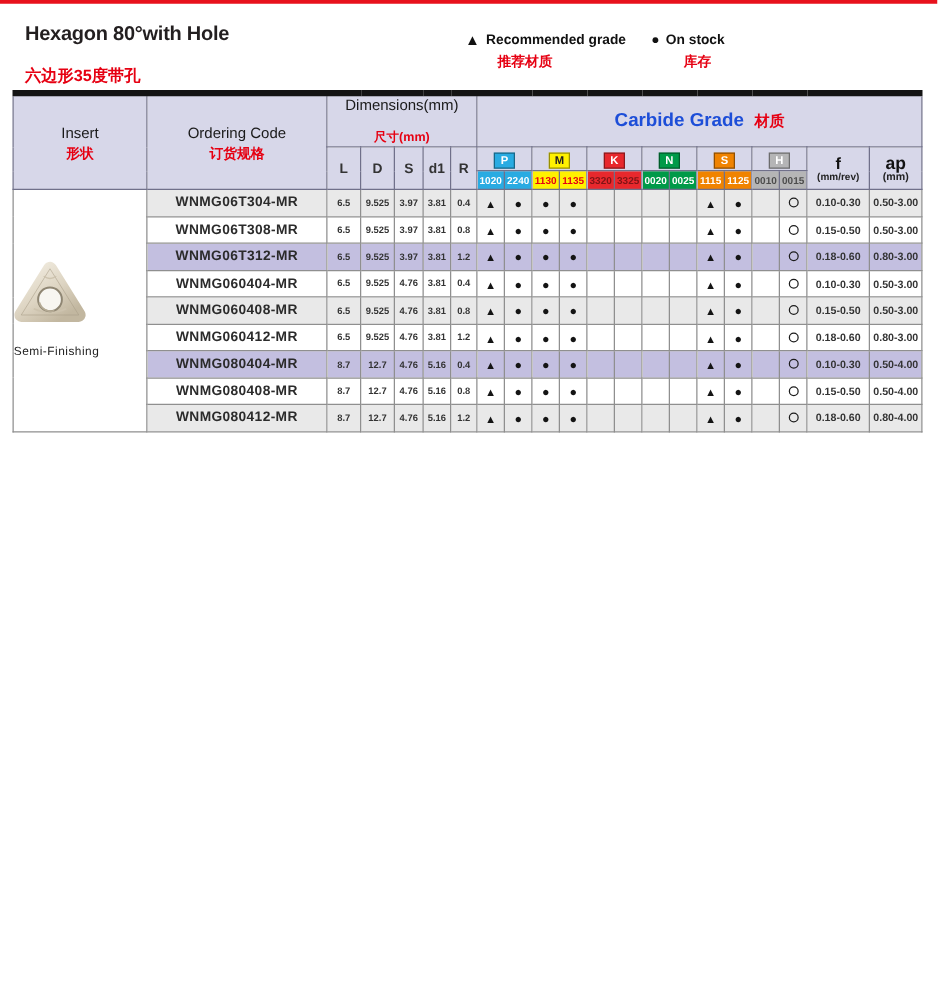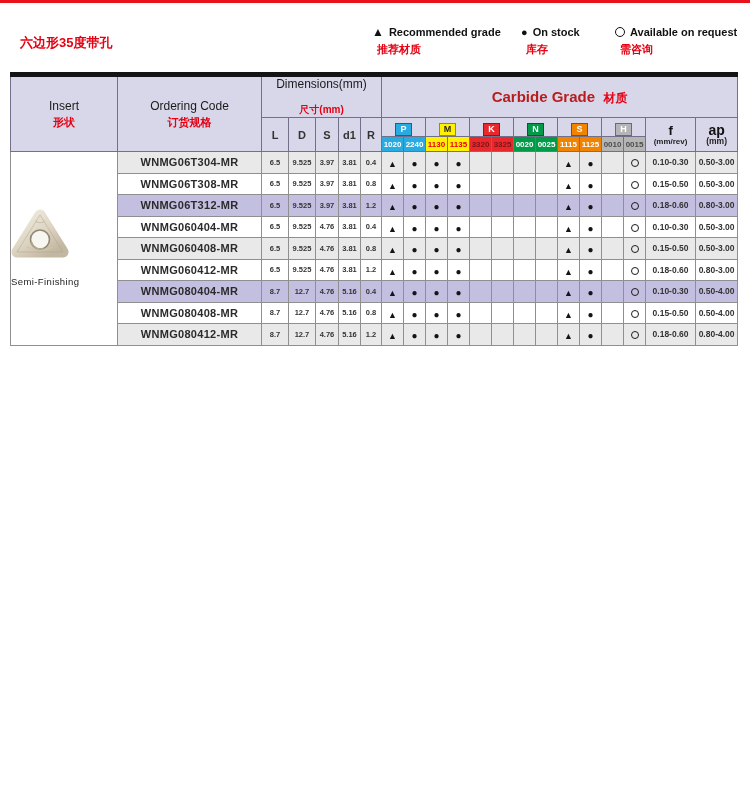--- a/index.html
+++ b/index.html
@@ -12,21 +12,21 @@
 
   
   .title-block { position:absolute; left:20px; top:19px; }
   .title-en { font-size:16px; font-weight:700; color:#231f20; letter-spacing:-0.2px; }
   .title-zh { font-size:13px; font-weight:700; color:#e60012; margin-top:15px; }
 
   
   .legend { position:absolute; top:26px; left:0; width:750px; height:34px; }
   .legend-item { position:absolute; top:0; }
   .sym-row { display:flex; align-items:center; gap:5px; font-size:11px; font-weight:700; color:#111111; white-space:nowrap; }
-  .legend-zh { font-size:11px; font-weight:700; color:#e60012; margin-top:4px; margin-left:5px; white-space:nowrap; }
+  .legend-zh { font-size:11px; font-weight:700; color:#e60012; margin-top:4px; margin-left:26px; white-space:nowrap; }
   .lg-tri { font-size:12px; color:#111; line-height:1; }
   .lg-dot { font-size:11px; color:#111; line-height:1; }
   .lg-ring { width:8px; height:8px; border:1.6px solid #111; border-radius:50%; display:inline-block; background:#fff; }
 
   
   table.product {
     position:absolute; left:10px; top:72px; width:727px;
     border-collapse:collapse; table-layout:fixed;
     border-top:5px solid #141414;
     border-left:1.5px solid #4d4d4d; border-right:1.5px solid #4d4d4d; border-bottom:1.5px solid #4d4d4d;
@@ -37,21 +37,21 @@
   }
   .product thead th, .product thead td { background:#d7d7e9; border-color:#70708a; }
 
   .h-en { font-size:12px; font-weight:400; color:#1a1a1a; }
   .h-zh { font-size:11px; font-weight:700; color:#e60012; margin-top:2px; }
   .row-a th { height:30px; }
   .row-b th { height:15px; }
   .row-c td { height:14px; }
   .dims-en { font-size:12px; font-weight:400; color:#1a1a1a; }
   .dims-zh { font-size:10px; font-weight:700; color:#e60012; margin-top:12px; }
-  .carbide-en { font-size:15px; font-weight:700; color:#b91c1c; }
+  .carbide-en { font-size:15px; font-weight:700; color:#1d4ed8; }
   .carbide-zh { font-size:12px; font-weight:700; color:#e60012; margin-left:4px; }
 
   .th-dim { font-size:11px; font-weight:700; color:#333; }
   .badge {
     display:inline-block; min-width:11px; height:11px; line-height:11px;
     padding:0 2px; font-size:9px; font-weight:700; border:1px solid rgba(0,0,0,0.4);
   }
   td.strip { font-size:8px; font-weight:700; letter-spacing:0; }
   .th-f .f-main { font-size:13px; font-weight:700; color:#111; line-height:13px; }
   .th-f .f-sub  { font-size:8px;  font-weight:700; color:#222; line-height:9px; }
@@ -73,44 +73,38 @@
   .insert-wrap { display:flex; flex-direction:column; align-items:flex-start; }
   .insert-wrap svg { margin-top:56px; }
   .insert-label { margin-top:16px; font-size:9.5px; font-weight:400; color:#222; letter-spacing:0.4px; }
 </style>
 </head>
 <body>
 
 <div class="red-top"></div>
 
 <div class="title-block">
+  <div class="title-en">Hexagon 80°with Hole</div>
   <div class="title-zh">六边形35度带孔</div>
 </div>
 
 <div class="legend">
     <div class="legend-item" style="left: 372px;">
       <div class="sym-row">
         <span class="lg-tri">▲</span>
         <span>Recommended grade</span>
       </div>
       <div class="legend-zh">推荐材质</div>
     </div>
     <div class="legend-item" style="left: 521px;">
       <div class="sym-row">
         <span class="lg-dot">●</span>
         <span>On stock</span>
       </div>
       <div class="legend-zh">库存</div>
-    </div>
-    <div class="legend-item" style="left: 615px;">
-      <div class="sym-row">
-        <span class="lg-ring"></span>
-        <span>Available on request</span>
-      </div>
-      <div class="legend-zh">需咨询</div>
     </div>
   </div>
 
 <table class="product">
   <colgroup id="cols">
       <col style="width: 107px;">
       <col style="width: 144px;">
       <col style="width: 27px;">
       <col style="width: 27px;">
       <col style="width: 23px;">

